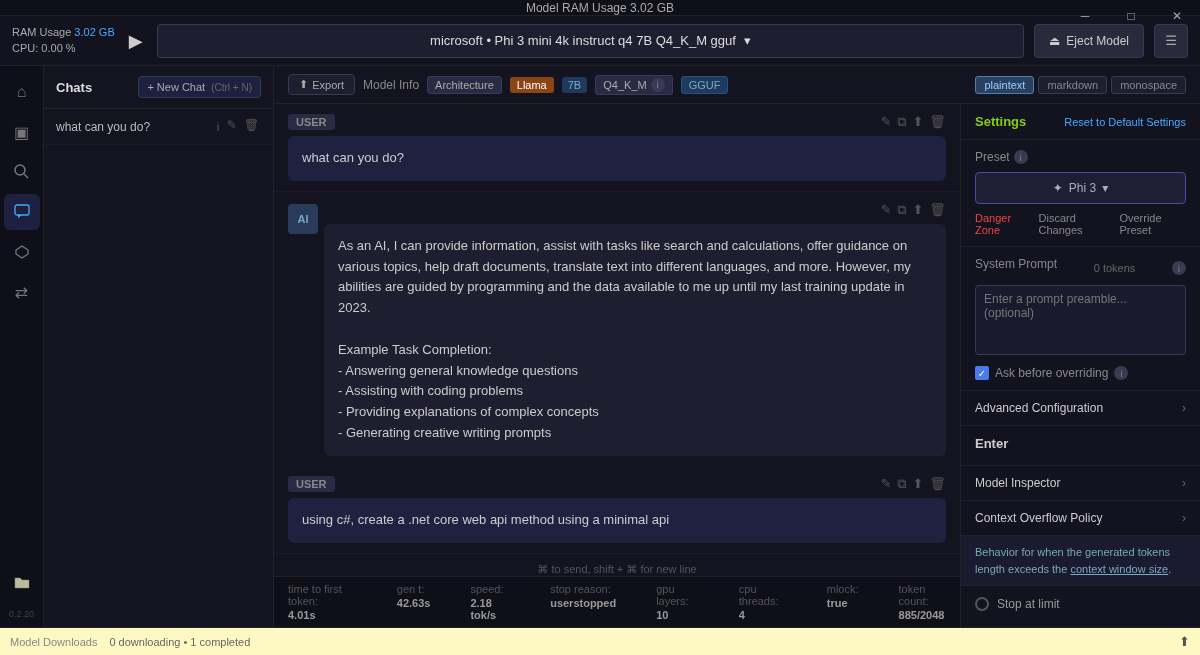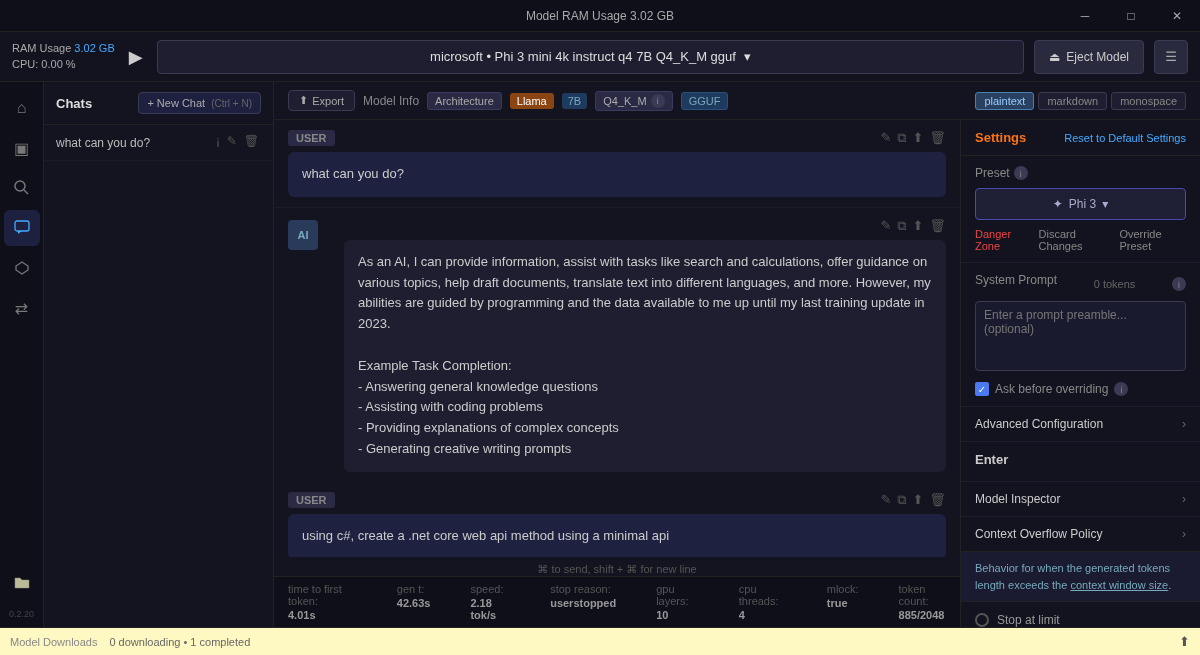--- a/index.html
+++ b/index.html
@@ -11,21 +11,21 @@
       font-size: 13px;
       color: #ccc;
       overflow: hidden;
       display: flex;
       flex-direction: column;
     }
 
     
     .title-bar {
       background: #0f0f1a;
-      height: 32px;
+      height: 16px;
       display: flex;
       align-items: center;
       justify-content: center;
       position: relative;
       flex-shrink: 0;
       border-bottom: 1px solid #222;
     }
     .title-bar-text {
       font-size: 12px;
       color: #aaa;
@@ -309,21 +309,21 @@
       border-radius: 6px;
       padding: 12px 14px;
       line-height: 1.6;
       color: #ccc;
       font-size: 13px;
     }
     .message-content.user-content { background: #1e2240; }
 
     .ai-message-block {
       display: flex;
-      gap: 26px;
+      gap: 6px;
       padding: 10px 14px;
     }
     .ai-avatar {
       background: #2a3a5a;
       border-radius: 4px;
       width: 30px;
       height: 30px;
       display: flex;
       align-items: center;
       justify-content: center;
@@ -362,21 +362,21 @@
       flex-shrink: 0;
     }
     .settings-header {
       display: flex;
       align-items: center;
       justify-content: space-between;
       padding: 10px 14px;
       border-bottom: 1px solid #222;
       flex-shrink: 0;
     }
-    .settings-title { font-size: 13px; color: #f97316; font-weight: 600; }
+    .settings-title { font-size: 13px; color: #84cc16; font-weight: 600; }
     .reset-btn { font-size: 11px; color: #4af; cursor: pointer; }
 
     .settings-section {
       padding: 10px 14px;
       border-bottom: 1px solid #1e1e2e;
     }
     .section-label {
       font-size: 12px;
       color: #888;
       margin-bottom: 8px;

